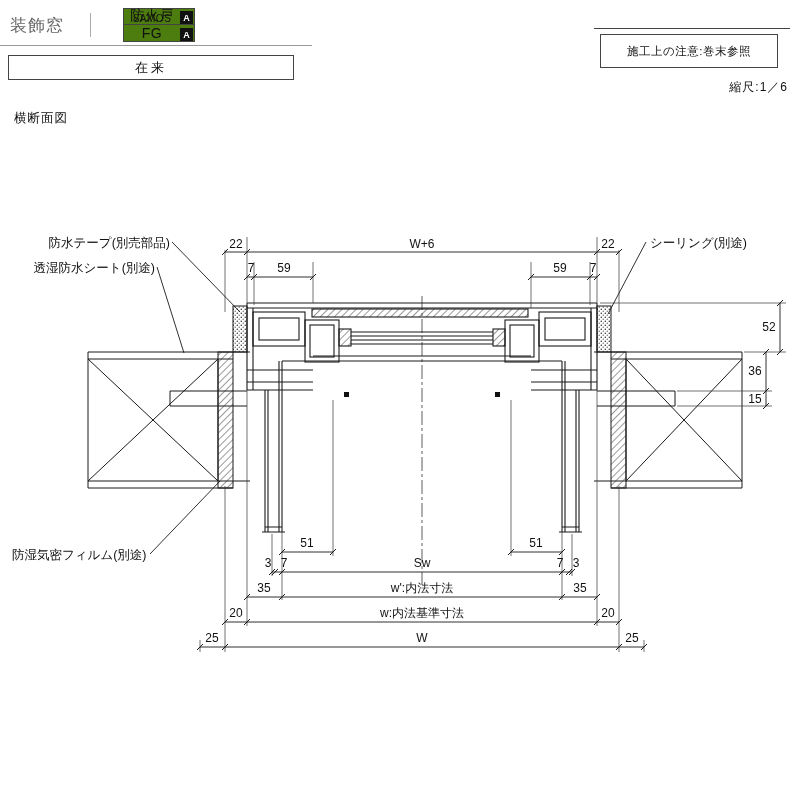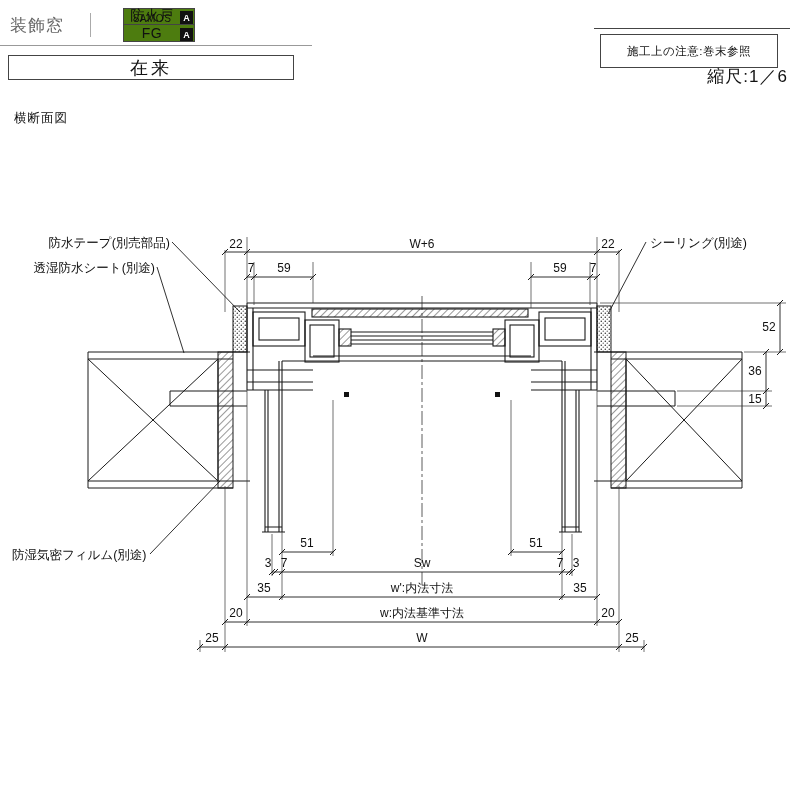--- a/index.html
+++ b/index.html
@@ -10,25 +10,25 @@
   .cat{font-size:17px;color:#666;letter-spacing:1px}
   .vdiv{width:1px;height:24px;background:#aaa}
   .prod{font-size:21px;font-weight:bold;letter-spacing:2px}
   .badges{display:flex;flex-direction:column;margin-left:6px}
   .badge{display:flex;align-items:flex-end;border:1px solid #444;height:17px;width:72px;background:#4d7c0f}
   .badge+.badge{border-top:none}
   .badge-label{flex:1;text-align:center;font-size:10px;letter-spacing:.5px}
   .badge.small .badge-label{font-size:14px}
   .badge-mark{width:13px;height:13px;background:#111;color:#fff;font-size:9px;font-weight:bold;display:flex;align-items:center;justify-content:center;margin-right:1px}
   .hdr-rule{position:absolute;left:0;top:45px;width:312px;border-top:1px solid #999}
-  .construction-box{position:absolute;left:8px;top:55px;width:286px;height:25px;border:1px solid #444;display:flex;align-items:center;justify-content:center;font-size:18px;letter-spacing:3px}
+  .construction-box{position:absolute;left:8px;top:55px;width:286px;height:25px;border:1px solid #444;display:flex;align-items:center;justify-content:center;font-size:13px;letter-spacing:3px}
   .r-title{position:absolute;top:6px;right:10px;font-size:14.5px;font-weight:bold;letter-spacing:1px}
   .r-rule{position:absolute;top:28px;left:594px;width:196px;border-top:1px solid #444}
   .note-box{position:absolute;top:34px;left:600px;width:178px;height:34px;border:1px solid #444;display:flex;align-items:center;justify-content:center;font-size:11.5px;letter-spacing:.5px}
-  .scale{position:absolute;top:65px;right:12px;font-size:17px;letter-spacing:1px}
+  .scale{position:absolute;top:79px;right:12px;font-size:12px;letter-spacing:1px}
   .view-label{position:absolute;left:14px;top:110px;font-size:12.5px;letter-spacing:1px}
   svg.drawing{position:absolute;left:0;top:0}
   svg text{font-family:"Liberation Sans","DejaVu Sans",sans-serif;font-size:12px;fill:#111}
   svg text.ct{font-size:12.5px}
 </style>
 </head>
 <body>
 
 <div class="page">
 

